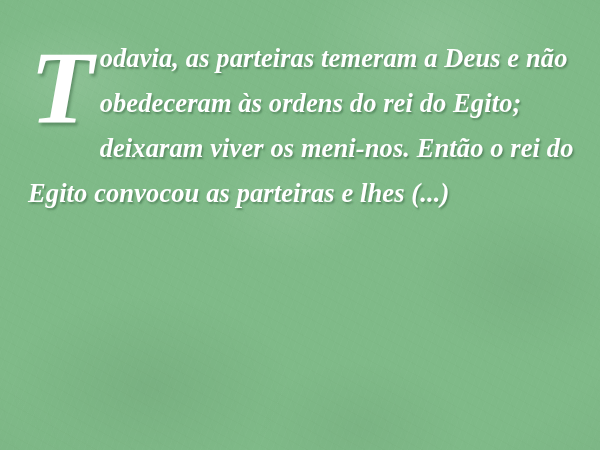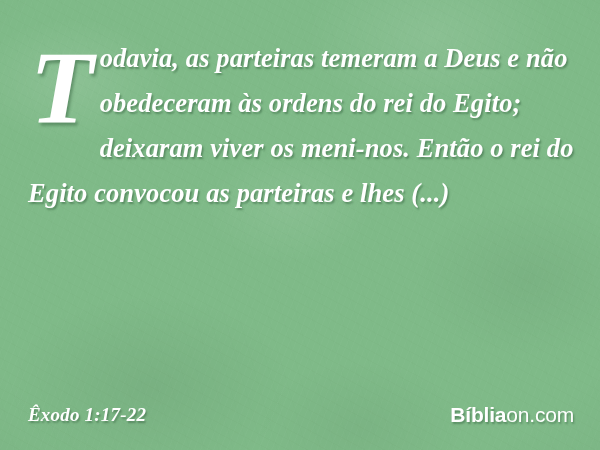--- a/index.html
+++ b/index.html
@@ -127,19 +127,14 @@
 <div id="card">
 
   <div class="tex tex-a"></div>
   <div class="tex tex-b"></div>
   <div class="tex tex-c"></div>
 
   <div id="quote">
     <p class="quote-text"><span class="dropcap">T</span><span>odavia, as parteiras temeram a Deus e não obedeceram às ordens do rei do Egito; deixaram viver os meni-nos. Então o rei do Egito convocou as parteiras e lhes (...)</span></p>
   </div>
 
-  <div id="footer">
-    <div id="reference">Êxodo 1:17-22</div>
-
-    <div id="logo"><span class="logo-strong">Bíblia</span><span class="logo-light">on.com</span></div>
-  </div>
 
 </div>
 
 </body></html>

